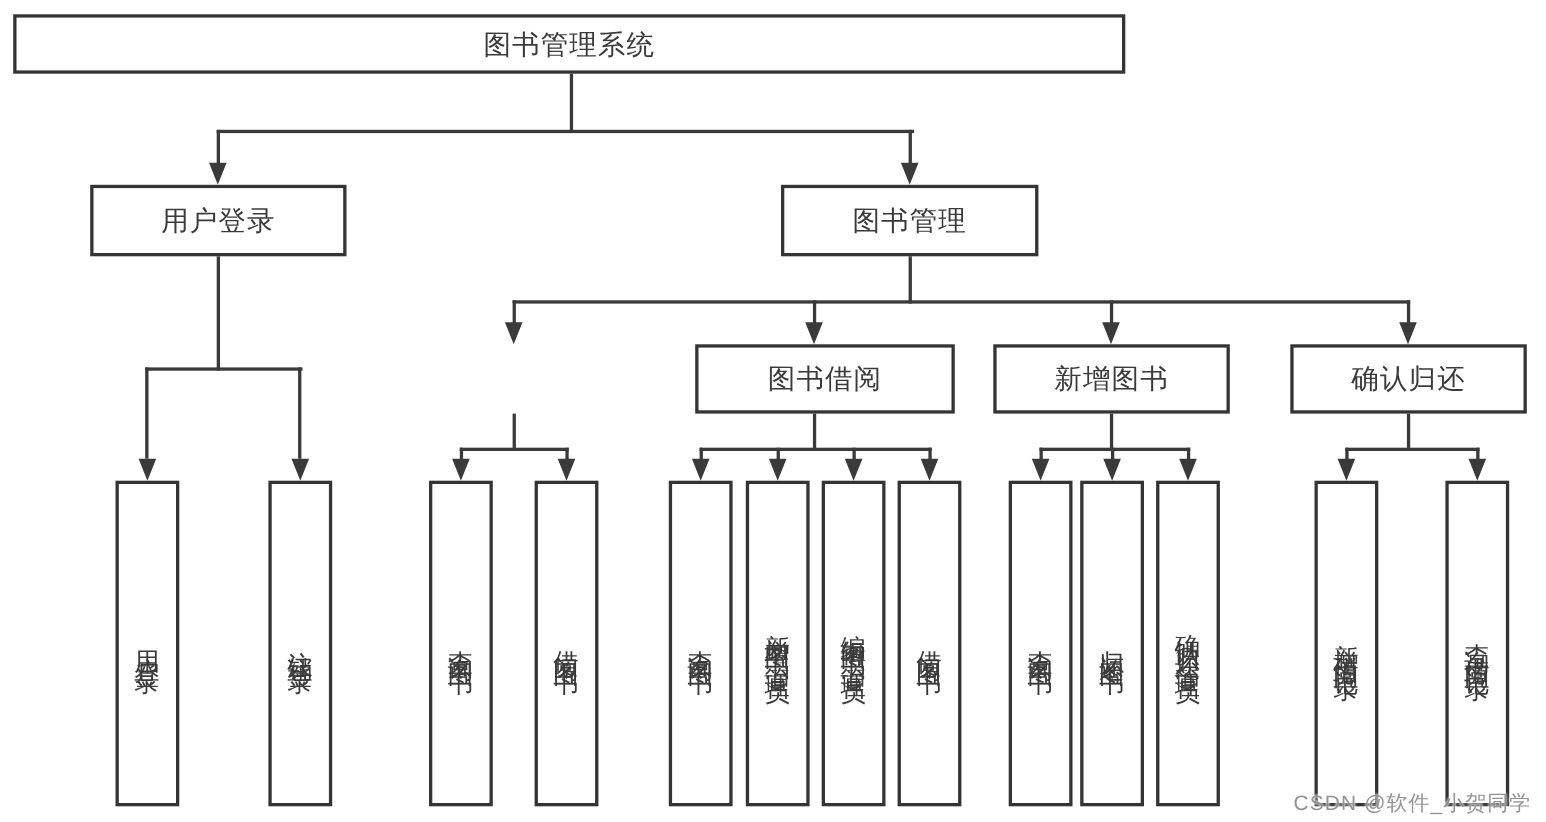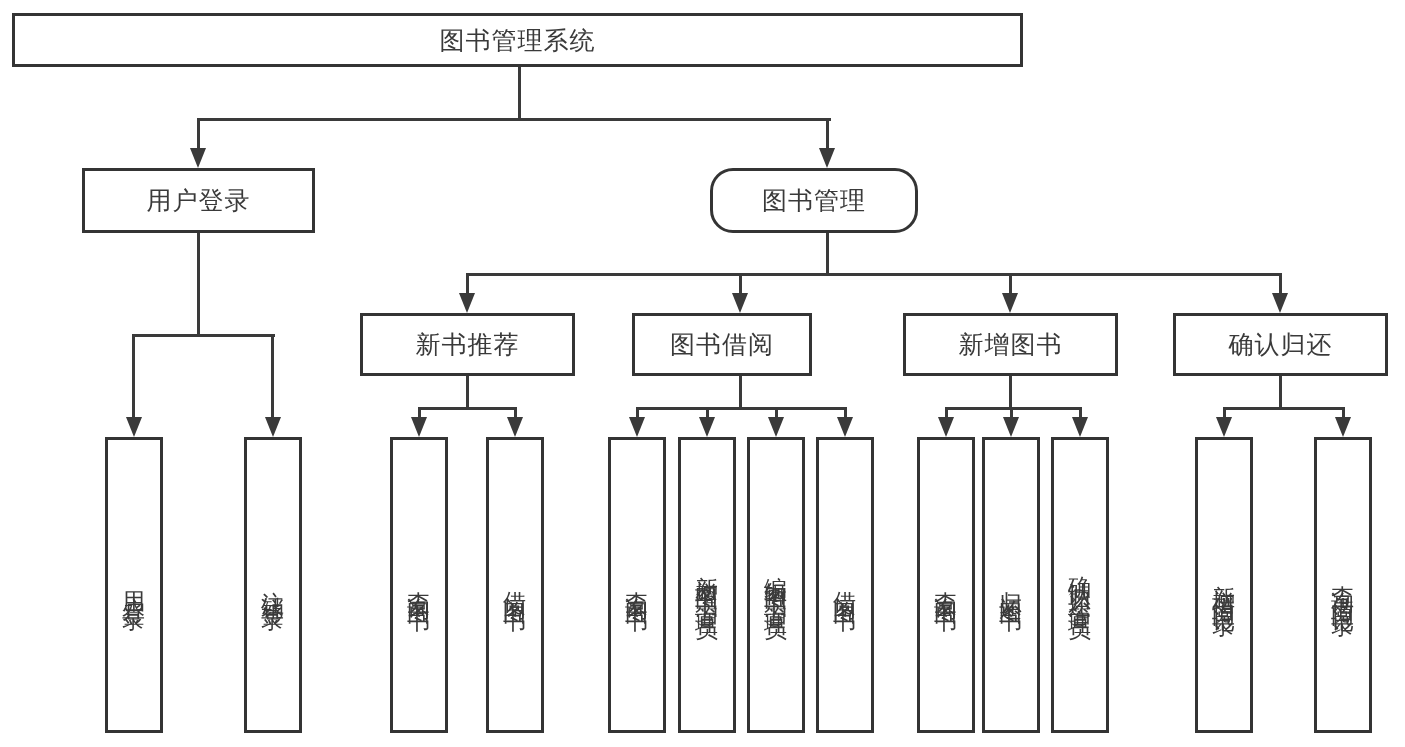--- a/index.html
+++ b/index.html
@@ -67,21 +67,21 @@
   <div class="vl" style="left:518px; top:67px; height:53px;"></div>
   <div class="hl" style="left:197px; top:118px; width:634px;"></div>
   <div class="vl" style="left:197px; top:118px; height:32px;"></div>
   <div class="ah" style="left:190px; top:148px;"></div>
   <div class="vl" style="left:826px; top:118px; height:32px;"></div>
   <div class="ah" style="left:819px; top:148px;"></div>
 
   <div class="node hbox" style="left:82px; top:168px; width:233px; height:65px;">
     <span>用户登录</span>
   </div>
-  <div class="node hbox" style="left:710px; top:168px; width:208px; height:65px;border-radius:23px;">
+  <div class="node hbox" style="left:710px; top:168px; width:234px; height:65px;">
     <span>图书管理</span>
   </div>
 
   <div class="vl" style="left:197px; top:233px; height:104px;"></div>
   <div class="hl" style="left:132px; top:334px; width:143px;"></div>
   <div class="vl" style="left:132px; top:334px; height:83px;"></div>
   <div class="ah" style="left:126px; top:417px;"></div>
   <div class="vl" style="left:271px; top:334px; height:83px;"></div>
   <div class="ah" style="left:265px; top:417px;"></div>
 
@@ -89,24 +89,21 @@
   <div class="hl" style="left:466px; top:273px; width:816px;"></div>
   <div class="vl" style="left:466px; top:273px; height:22px;"></div>
   <div class="ah" style="left:459px; top:293px;"></div>
   <div class="vl" style="left:739px; top:273px; height:22px;"></div>
   <div class="ah" style="left:732px; top:293px;"></div>
   <div class="vl" style="left:1009px; top:273px; height:22px;"></div>
   <div class="ah" style="left:1002px; top:293px;"></div>
   <div class="vl" style="left:1279px; top:273px; height:22px;"></div>
   <div class="ah" style="left:1272px; top:293px;"></div>
 
-  <div class="node hbox" style="left:360px; top:313px; width:215px; height:63px;">
-    <span>新书推荐</span>
-  </div>
-  <div class="node hbox" style="left:632px; top:313px; width:180px; height:63px;font-family:Liberation Serif, serif;">
+  <div class="node hbox" style="left:632px; top:313px; width:236px; height:63px;font-family:Liberation Serif, serif;">
     <span>图书借阅</span>
   </div>
   <div class="node hbox" style="left:903px; top:313px; width:215px; height:63px;">
     <span>新增图书</span>
   </div>
   <div class="node hbox" style="left:1173px; top:313px; width:215px; height:63px;">
     <span>确认归还</span>
   </div>
 
   <div class="vl" style="left:466px; top:376px; height:34px;"></div>
@@ -179,14 +176,15 @@
     <span class="vtext">确认归还（管理员）</span>
   </div>
 
   <div class="node leaf" style="left:1195px; top:437px; width:58px; height:296px;">
     <span class="vtext">新增借阅记录</span>
   </div>
   <div class="node leaf" style="left:1314px; top:437px; width:58px; height:296px;">
     <span class="vtext">查询借阅记录</span>
   </div>
 
+  <div class="watermark">CSDN @软件_小贺同学</div>
 
 </div>
 
 </body></html>

